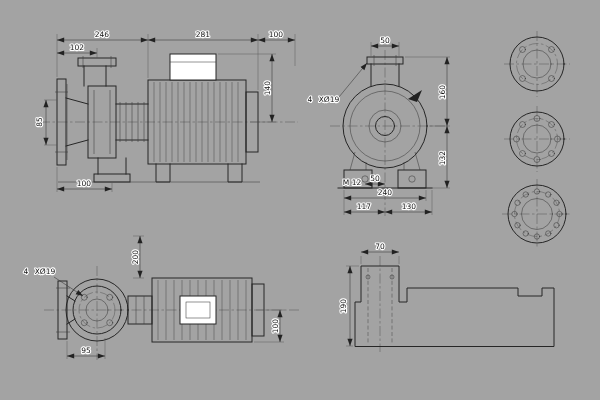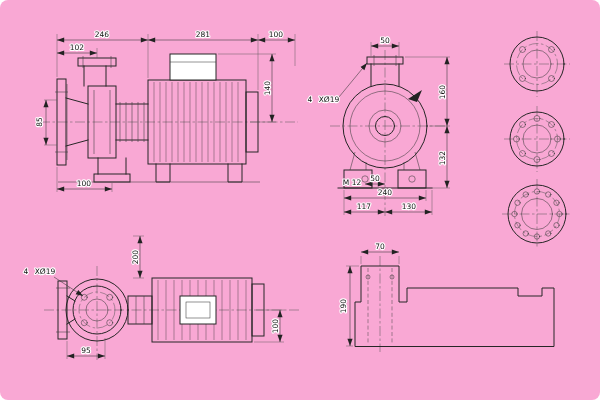--- a/index.html
+++ b/index.html
@@ -1,18 +1,18 @@
 <!DOCTYPE html>
 <html><head>
 <meta charset="utf-8">
 <title>Technical Drawing</title>
 <style>
   html,body{margin:0;padding:0;background:#ffffff;}
-  .sheet{width:600px;height:400px;background:#f9a8d4;overflow:hidden;position:relative;
-         font-family:"Liberation Sans","DejaVu Sans",sans-serif;border-radius:8px;}
+  .sheet{width:600px;height:400px;background:#a3a3a3;overflow:hidden;position:relative;
+         font-family:"Liberation Sans","DejaVu Sans",sans-serif;}
   svg{display:block}
   .ln{stroke:#262626;stroke-width:1;fill:none;stroke-linecap:square}
   .thin{stroke:#3a3a3a;stroke-width:.55}
   .fin{stroke:#2e2e2e;stroke-width:.4;fill:none}
   .cl{stroke:#555;stroke-width:.5;fill:none;stroke-dasharray:10 2.5 2.5 2.5}
   .hid{stroke:#444;stroke-width:.5;fill:none;stroke-dasharray:4 2.4}
   .dim{stroke:#333;stroke-width:.55;fill:none}
   .ext{stroke:#555;stroke-width:.45;fill:none}
   .dar{marker-start:url(#arr);marker-end:url(#arr)}
   .lead{marker-end:url(#arr)}

